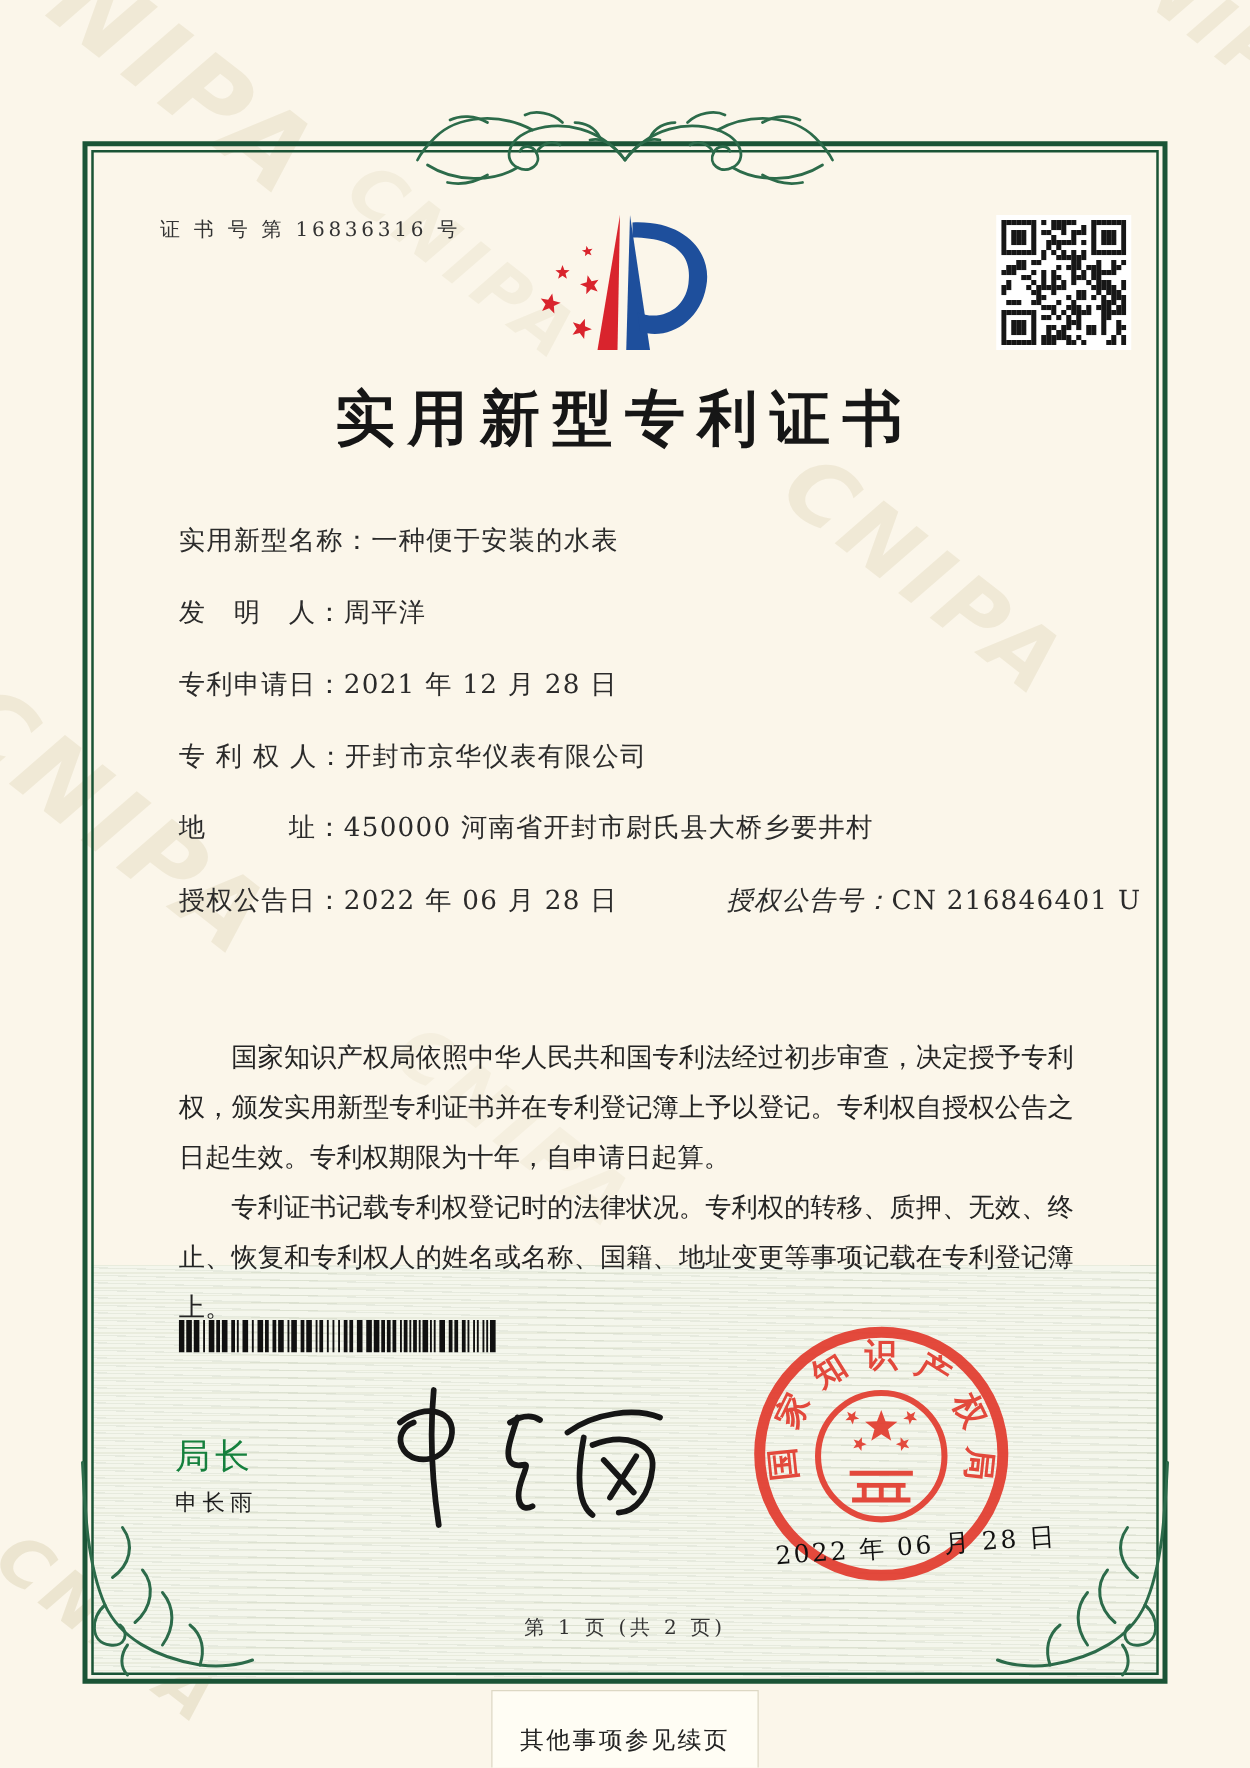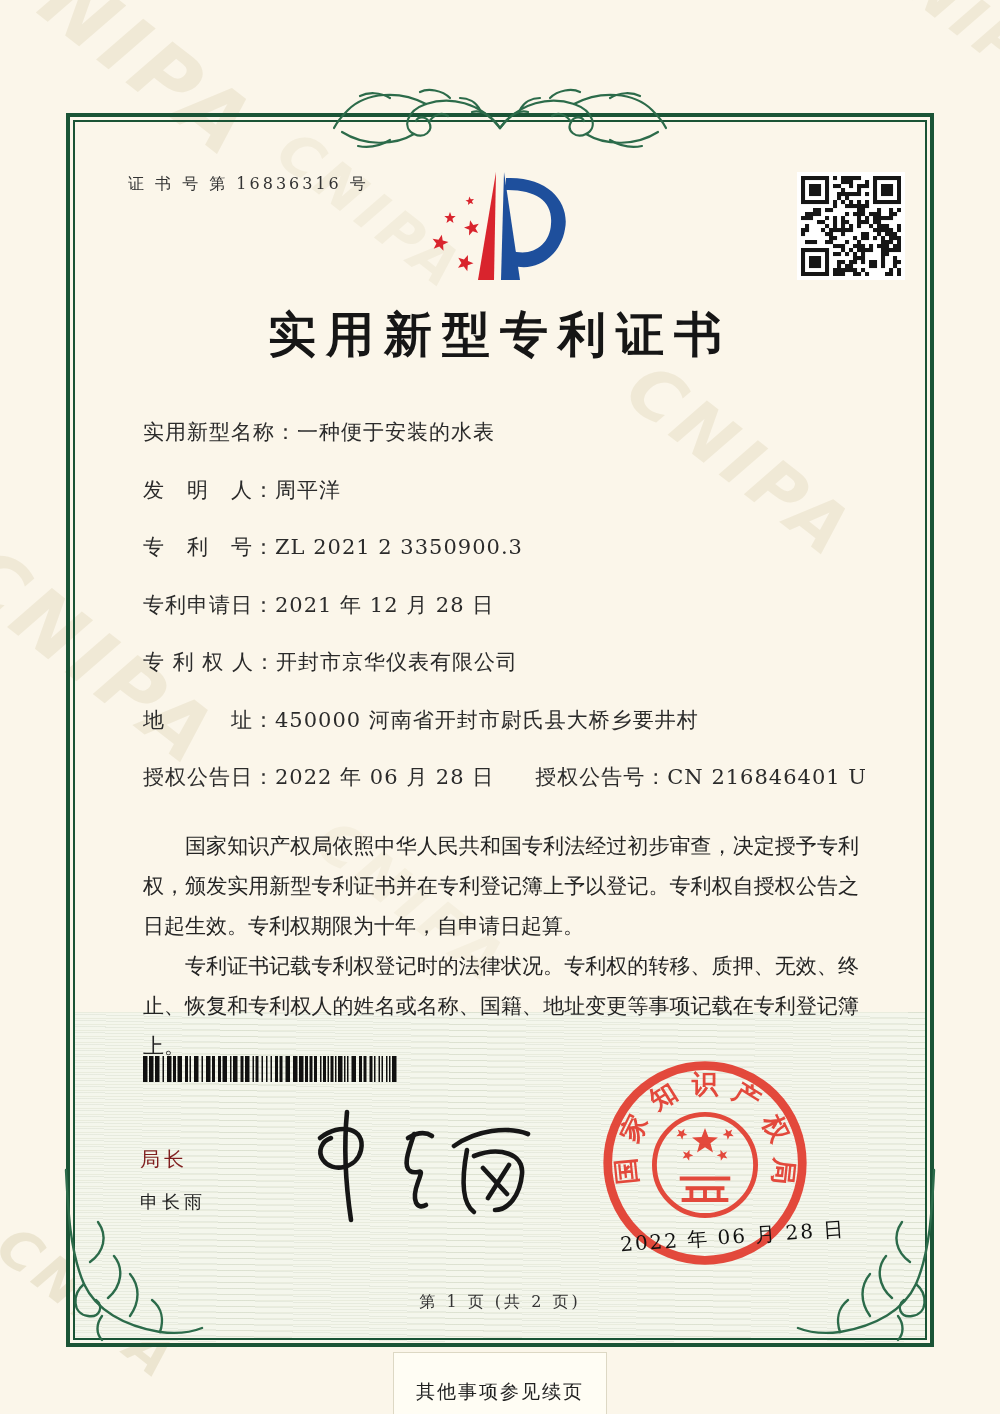--- a/index.html
+++ b/index.html
@@ -47,30 +47,30 @@
   .title{
     position:absolute;left:0;top:303px;width:100%;
     text-align:center;font-size:48px;font-weight:700;color:#161616;
     letter-spacing:10px;z-index:3;
   }
   
   .fields{position:absolute;left:143px;top:418px;width:740px;z-index:3;}
   .frow{height:57.5px;font-size:21px;color:#2b2b2b;white-space:nowrap;}
   .frow .lab{letter-spacing:1px;}
   .frow .val{letter-spacing:1px;}
-  .grant2{margin-left:41px;}
+  .grant2{margin-left:87px;font-style:italic;}
   
   .paras{position:absolute;left:143px;top:826px;width:716px;z-index:3;}
   .paras p{
     margin:0;font-size:21px;line-height:40px;
     text-indent:2em;text-align:justify;color:#242424;
   }
   
   .barcode{position:absolute;left:143px;top:1056px;z-index:3;}
-  .comm-title{position:absolute;left:140px;top:1146px;font-size:20px;letter-spacing:4px;color:#7f1d1d;z-index:3;}
+  .comm-title{position:absolute;left:140px;top:1146px;font-size:28px;letter-spacing:4px;color:#15803d;z-index:3;}
   .comm-name{position:absolute;left:140px;top:1190px;font-size:18px;letter-spacing:4px;color:#1e1e1e;z-index:3;}
   .sign{position:absolute;left:262px;top:1098px;z-index:3;}
   .seal{position:absolute;left:598px;top:1056px;z-index:3;}
   .seal-date{
     position:absolute;left:620px;top:1224px;width:210px;
     font-size:20px;color:#111;letter-spacing:2px;
     transform:rotate(-4deg);z-index:4;white-space:nowrap;
   }
   .pageno{
     position:absolute;left:0;top:1292px;width:100%;text-align:center;
@@ -464,23 +464,20 @@
 <div class="title">实用新型专利证书</div>
 
 <div class="fields">
   <div class="frow">
     <span class="lab">实用新型名称：</span><span class="val">一种便于安装的水表</span>
   </div>
   <div class="frow">
     <span class="lab">发　明　人：</span><span class="val">周平洋</span>
   </div>
   <div class="frow">
-    <span class="lab">专　利　号：</span><span class="val">ZL 2021 2 3350900.3</span>
-  </div>
-  <div class="frow">
     <span class="lab">专利申请日：</span><span class="val">2021 年 12 月 28 日</span>
   </div>
   <div class="frow">
     <span class="lab">专 利 权 人：</span><span class="val">开封市京华仪表有限公司</span>
   </div>
   <div class="frow">
     <span class="lab">地　　　址：</span><span class="val">450000 河南省开封市尉氏县大桥乡要井村</span>
   </div>
   <div class="frow">
     <span class="lab">授权公告日：</span><span class="val">2022 年 06 月 28 日</span><span class="lab grant2">授权公告号：</span><span class="val">CN 216846401 U</span>

